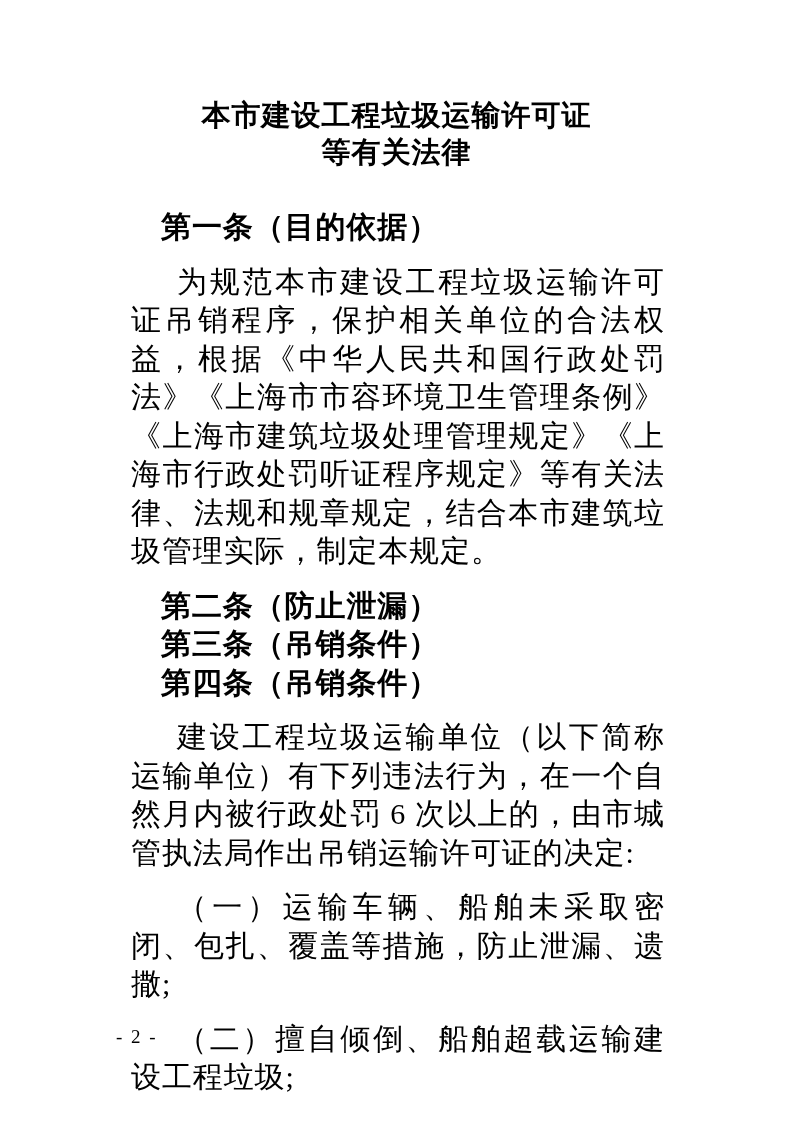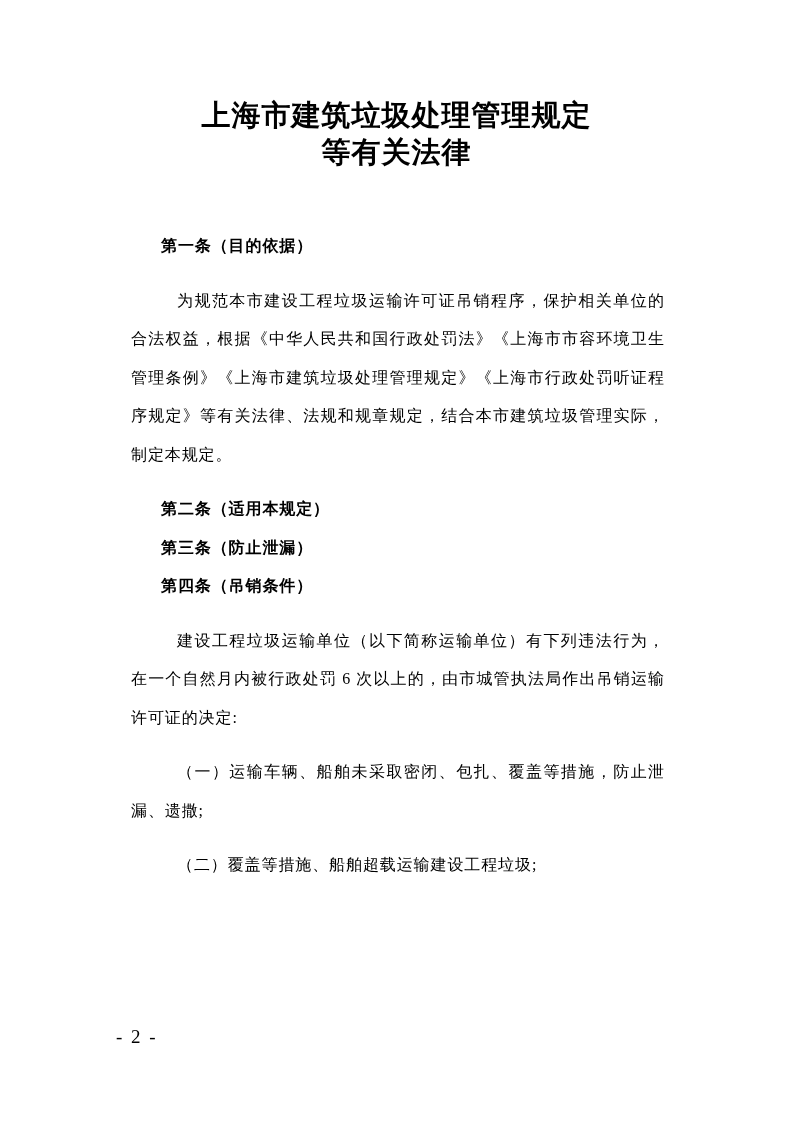--- a/index.html
+++ b/index.html
@@ -23,24 +23,24 @@
     width: 793px;
     margin: 0;
     text-align: center;
     font-size: 29px;
     font-weight: 700;
     line-height: 37px;
     letter-spacing: 1px;
   }
   .doc-body {
     position: absolute;
-    top: 227px;
+    top: 208px;
     left: 115px;
     width: 566px;
-    font-size: 16px;
+    font-size: 30px;
     line-height: 38.5px;
     text-align: justify;
     letter-spacing: 0.9px;
   }
   .section-heading {
     margin: 0;
     font-weight: 700;
     text-indent: 46px;
     white-space: nowrap;
   }
@@ -54,28 +54,28 @@
     top: 1026px;
     font-size: 19px;
     letter-spacing: 2px;
   }
 </style>
 </head>
 <body>
 
 <div class="page">
 
-  <h1 class="doc-title"><span>上海市建筑垃圾处理管理规定</span><br><span>等有关法律</span></h1>
+  <h1 class="doc-title"><span>本市建设工程垃圾运输许可证</span><br><span>等有关法律</span></h1>
 
   <div class="doc-body" id="doc-body">
       <div class="section-heading">第一条（目的依据）</div>
       <p class="section-paragraph">为规范本市建设工程垃圾运输许可证吊销程序，保护相关单位的合法权益，根据《中华人民共和国行政处罚法》《上海市市容环境卫生管理条例》《上海市建筑垃圾处理管理规定》《上海市行政处罚听证程序规定》等有关法律、法规和规章规定，结合本市建筑垃圾管理实际，制定本规定。</p>
-      <div class="section-heading">第二条（适用本规定）</div>
-      <div class="section-heading">第三条（防止泄漏）</div>
+      <div class="section-heading">第二条（防止泄漏）</div>
+      <div class="section-heading">第三条（吊销条件）</div>
       <div class="section-heading">第四条（吊销条件）</div>
       <p class="section-paragraph">建设工程垃圾运输单位（以下简称运输单位）有下列违法行为，在一个自然月内被行政处罚 6 次以上的，由市城管执法局作出吊销运输许可证的决定:</p>
       <p class="section-paragraph">（一）运输车辆、船舶未采取密闭、包扎、覆盖等措施，防止泄漏、遗撒;</p>
-      <p class="section-paragraph">（二）覆盖等措施、船舶超载运输建设工程垃圾;</p>
+      <p class="section-paragraph">（二）擅自倾倒、船舶超载运输建设工程垃圾;</p>
     </div>
 
   <div class="page-number">- 2 -</div>
 
 </div>
 
 </body></html>

